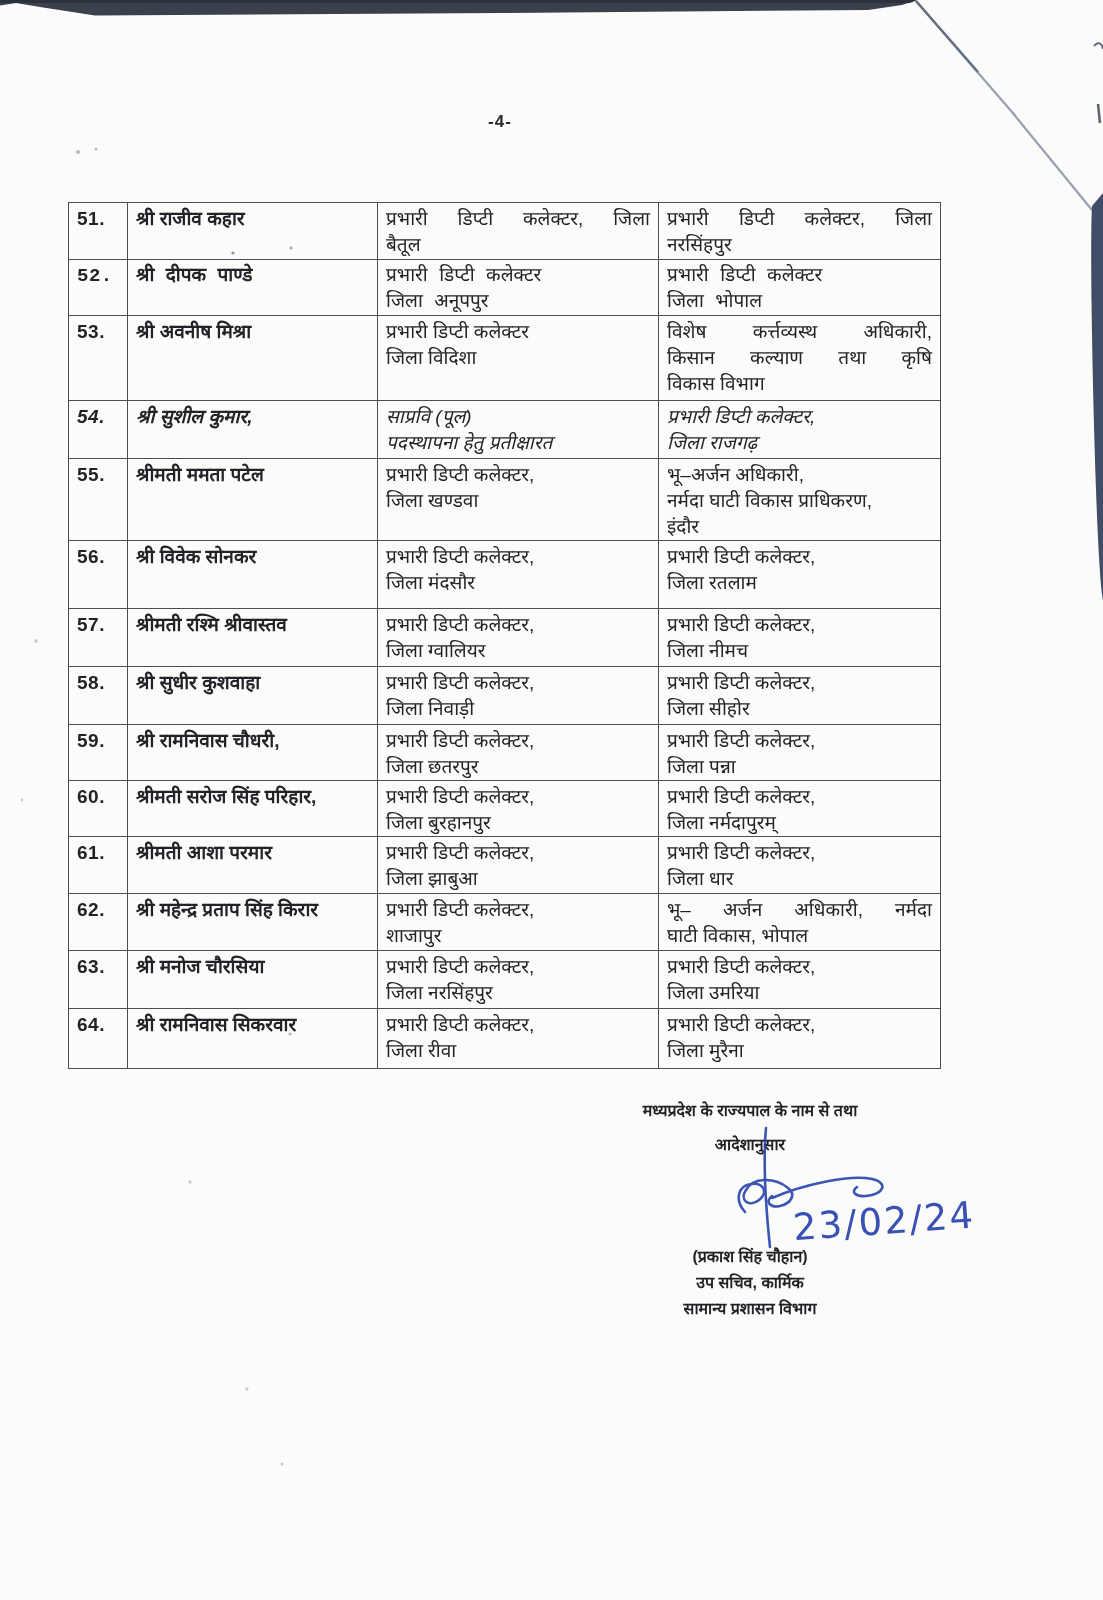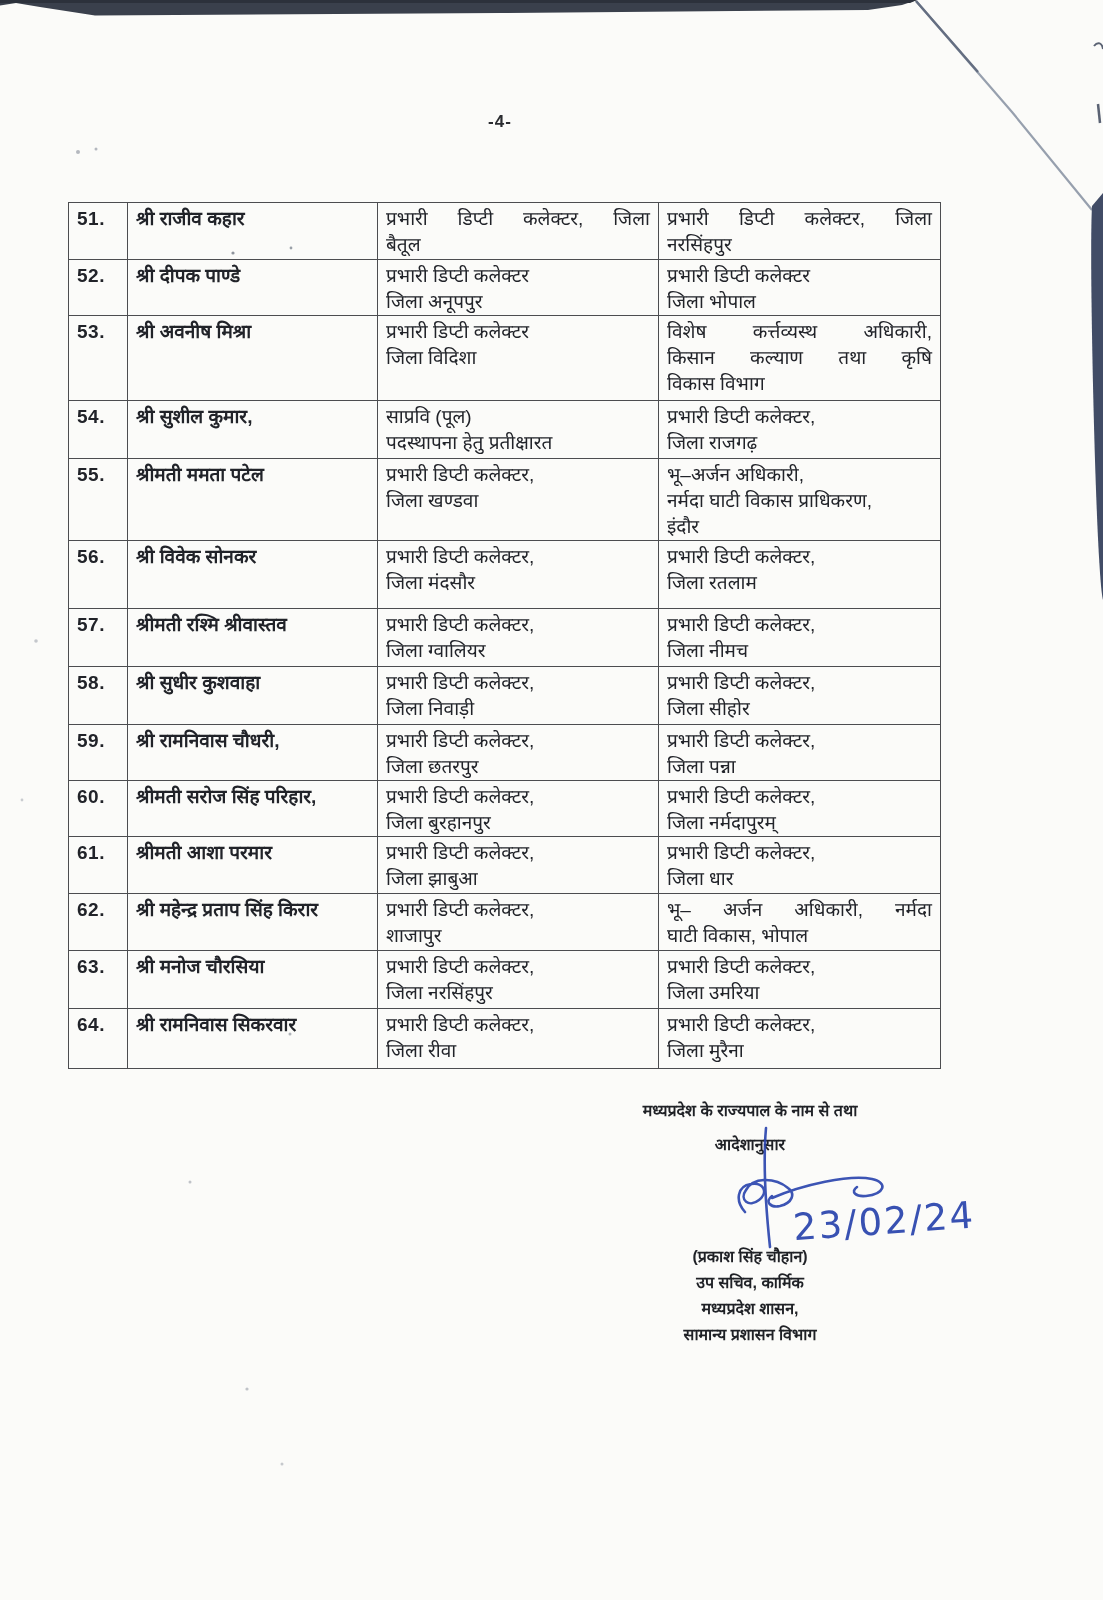--- a/index.html
+++ b/index.html
@@ -94,21 +94,21 @@
           <td class="name">श्री राजीव कहार</td>
           <td class="cur">
             <div class="cellline jline">प्रभारी डिप्टी कलेक्टर, जिला</div>
             <div class="cellline">बैतूल</div>
           </td>
           <td class="new">
             <div class="cellline jline">प्रभारी डिप्टी कलेक्टर, जिला</div>
             <div class="cellline">नरसिंहपुर</div>
           </td>
         </tr>
-        <tr style="height: 55px;">
+        <tr style="height: 55px; font-family: Liberation Mono, monospace;">
           <td class="sn">52.</td>
           <td class="name">श्री दीपक पाण्डे</td>
           <td class="cur">
             <div class="cellline">प्रभारी डिप्टी कलेक्टर</div>
             <div class="cellline">जिला अनूपपुर</div>
           </td>
           <td class="new">
             <div class="cellline">प्रभारी डिप्टी कलेक्टर</div>
             <div class="cellline">जिला भोपाल</div>
           </td>
@@ -119,21 +119,21 @@
           <td class="cur">
             <div class="cellline">प्रभारी डिप्टी कलेक्टर</div>
             <div class="cellline">जिला विदिशा</div>
           </td>
           <td class="new">
             <div class="cellline jline">विशेष कर्त्तव्यस्थ अधिकारी,</div>
             <div class="cellline jline">किसान कल्याण तथा कृषि</div>
             <div class="cellline">विकास विभाग</div>
           </td>
         </tr>
-        <tr style="height: 58px;">
+        <tr style="height: 58px; font-style: italic;">
           <td class="sn">54.</td>
           <td class="name">श्री सुशील कुमार,</td>
           <td class="cur">
             <div class="cellline">साप्रवि (पूल)</div>
             <div class="cellline">पदस्थापना हेतु प्रतीक्षारत</div>
           </td>
           <td class="new">
             <div class="cellline">प्रभारी डिप्टी कलेक्टर,</div>
             <div class="cellline">जिला राजगढ़</div>
           </td>
@@ -261,21 +261,20 @@
         </tr>
       </tbody>
   </table>
 </div>
 
 <div class="signoff">
   <div class="so-line1">मध्यप्रदेश के राज्यपाल के नाम से तथा</div>
   <div class="so-line2">आदेशानुसार</div>
   <div class="so-name">(प्रकाश सिंह चौहान)</div>
   <div>उप सचिव, कार्मिक</div>
-  <div>मध्यप्रदेश शासन,</div>
   <div>सामान्य प्रशासन विभाग</div>
 </div>
 
 <svg id="signature-svg" viewBox="0 0 1103 1600">
   <g fill="none" stroke="#2843ad" stroke-width="2.6" stroke-linecap="round" opacity="0.9">
     <path d="M766,1128 C763,1162 765,1200 770,1247"></path>
     <path d="M745,1212 C735,1201 737,1186 751,1184 C763,1182 769,1192 759,1200 C749,1208 739,1200 746,1190 C754,1176 776,1178 788,1188 C796,1194 792,1203 780,1206 C771,1208 764,1202 772,1196"></path>
     <path d="M772,1198 C802,1185 850,1174 872,1179 C889,1183 884,1194 866,1196 C856,1197 850,1192 857,1187"></path>
   </g>
 </svg>

